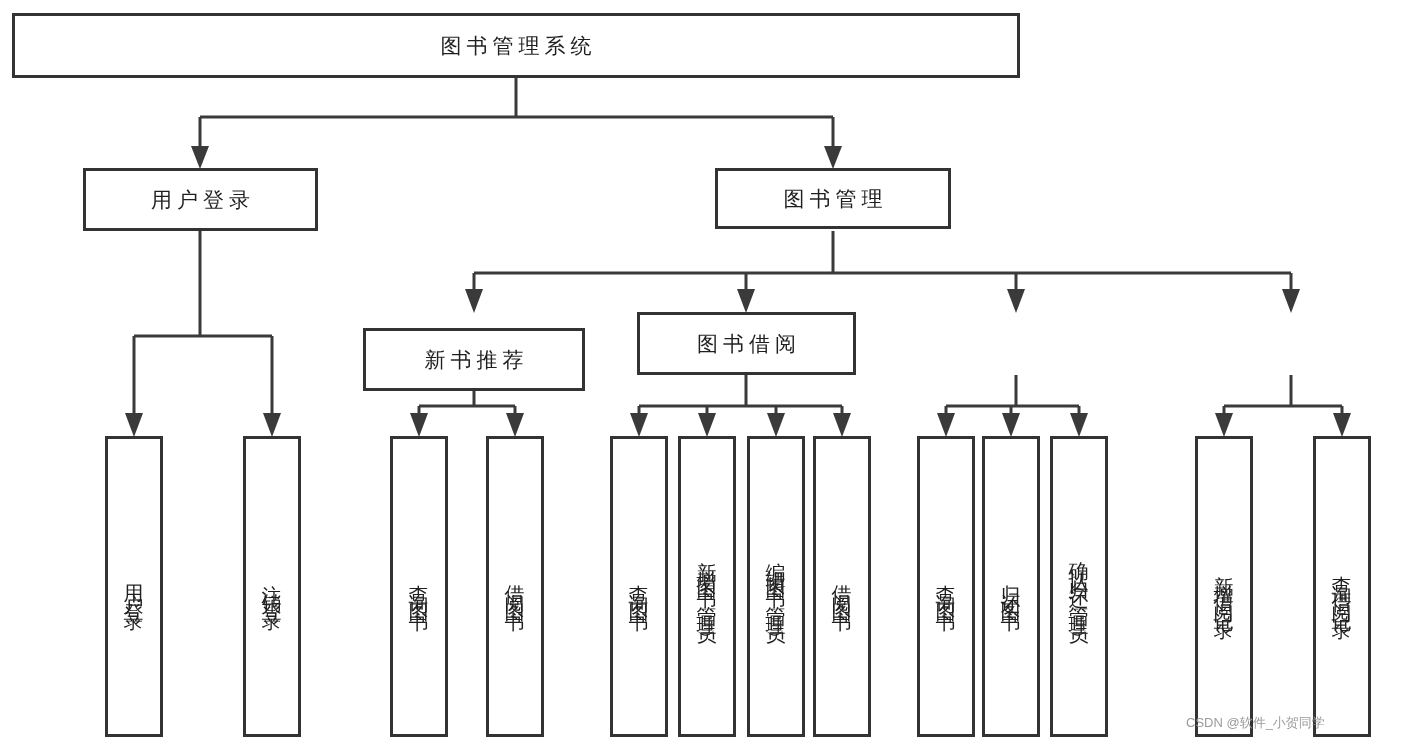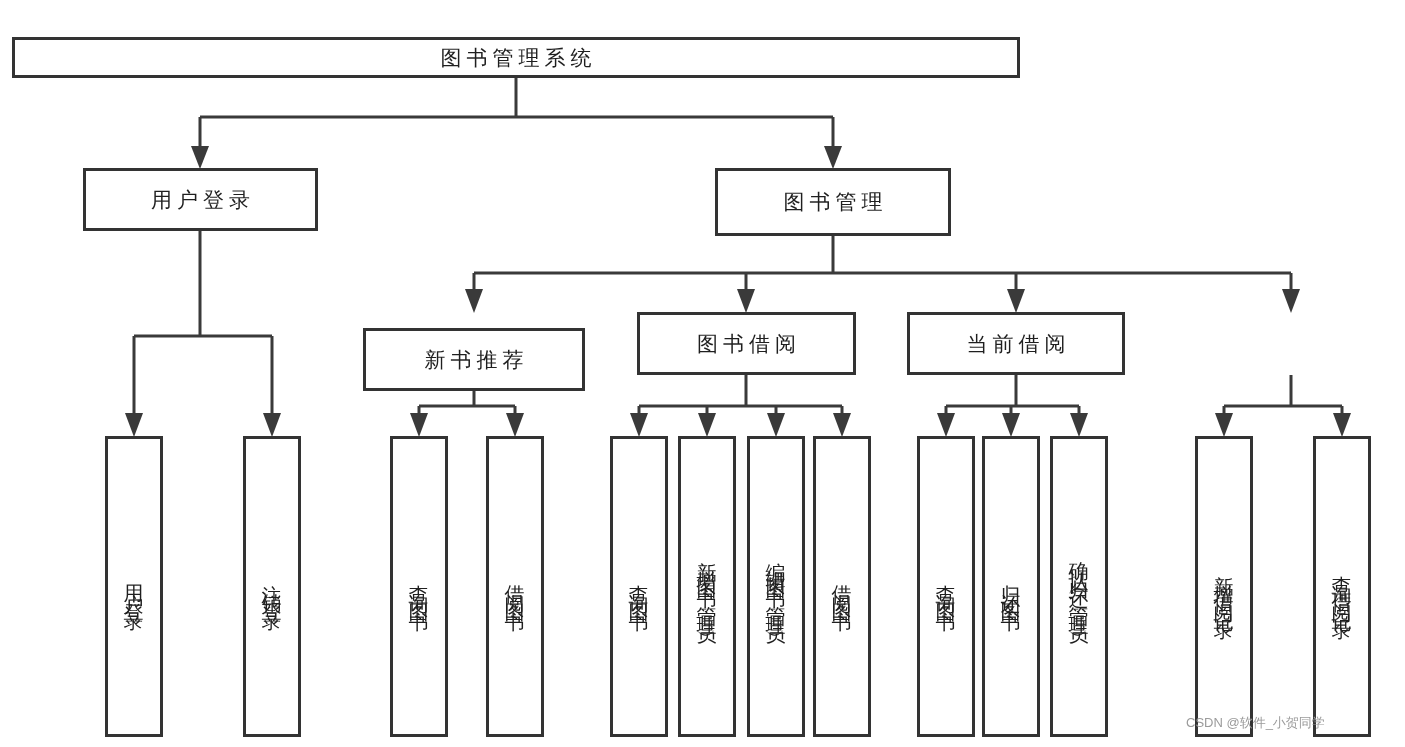--- a/index.html
+++ b/index.html
@@ -124,28 +124,27 @@
       <polygon points="1070,413 1088,413 1079,437"></polygon>
     </g>
 
     <g>
       <path d="M1291,375 V406 M1224,406 H1342 M1224,406 V418 M1342,406 V418"></path>
       <polygon points="1215,413 1233,413 1224,437"></polygon>
       <polygon points="1333,413 1351,413 1342,437"></polygon>
     </g>
   </svg>
 
-  <div class="box" style="left:12px; top:13px; width:1008px; height:41px;margin-top:24px;">图书管理系统</div>
+  <div class="box" style="left:12px; top:13px; width:1008px; height:65px;">图书管理系统</div>
 
   <div class="box" style="left:83px; top:168px; width:235px; height:63px;">用户登录</div>
-  <div class="box" style="left:715px; top:168px; width:236px; height:68px;">图书管理</div>
+  <div class="box" style="left:715px; top:168px; width:236px; height:61px;">图书管理</div>
 
   <div class="box" style="left:363px; top:312px; width:222px; height:63px;margin-top:16px;">新书推荐</div>
   <div class="box" style="left:637px; top:312px; width:219px; height:63px;">图书借阅</div>
-  <div class="box" style="left:907px; top:312px; width:218px; height:63px;">当前借阅</div>
 
   <div class="vbox" style="left:105px;">用户登录</div>
   <div class="vbox" style="left:243px;">注销登录</div>
 
   <div class="vbox" style="left:390px;">查询图书</div>
   <div class="vbox" style="left:486px;">借阅图书</div>
 
   <div class="vbox" style="left:610px;">查询图书</div>
   <div class="vbox" style="left:678px;">新增图书（管理员）</div>
   <div class="vbox" style="left:747px;">编辑图书（管理员）</div>

